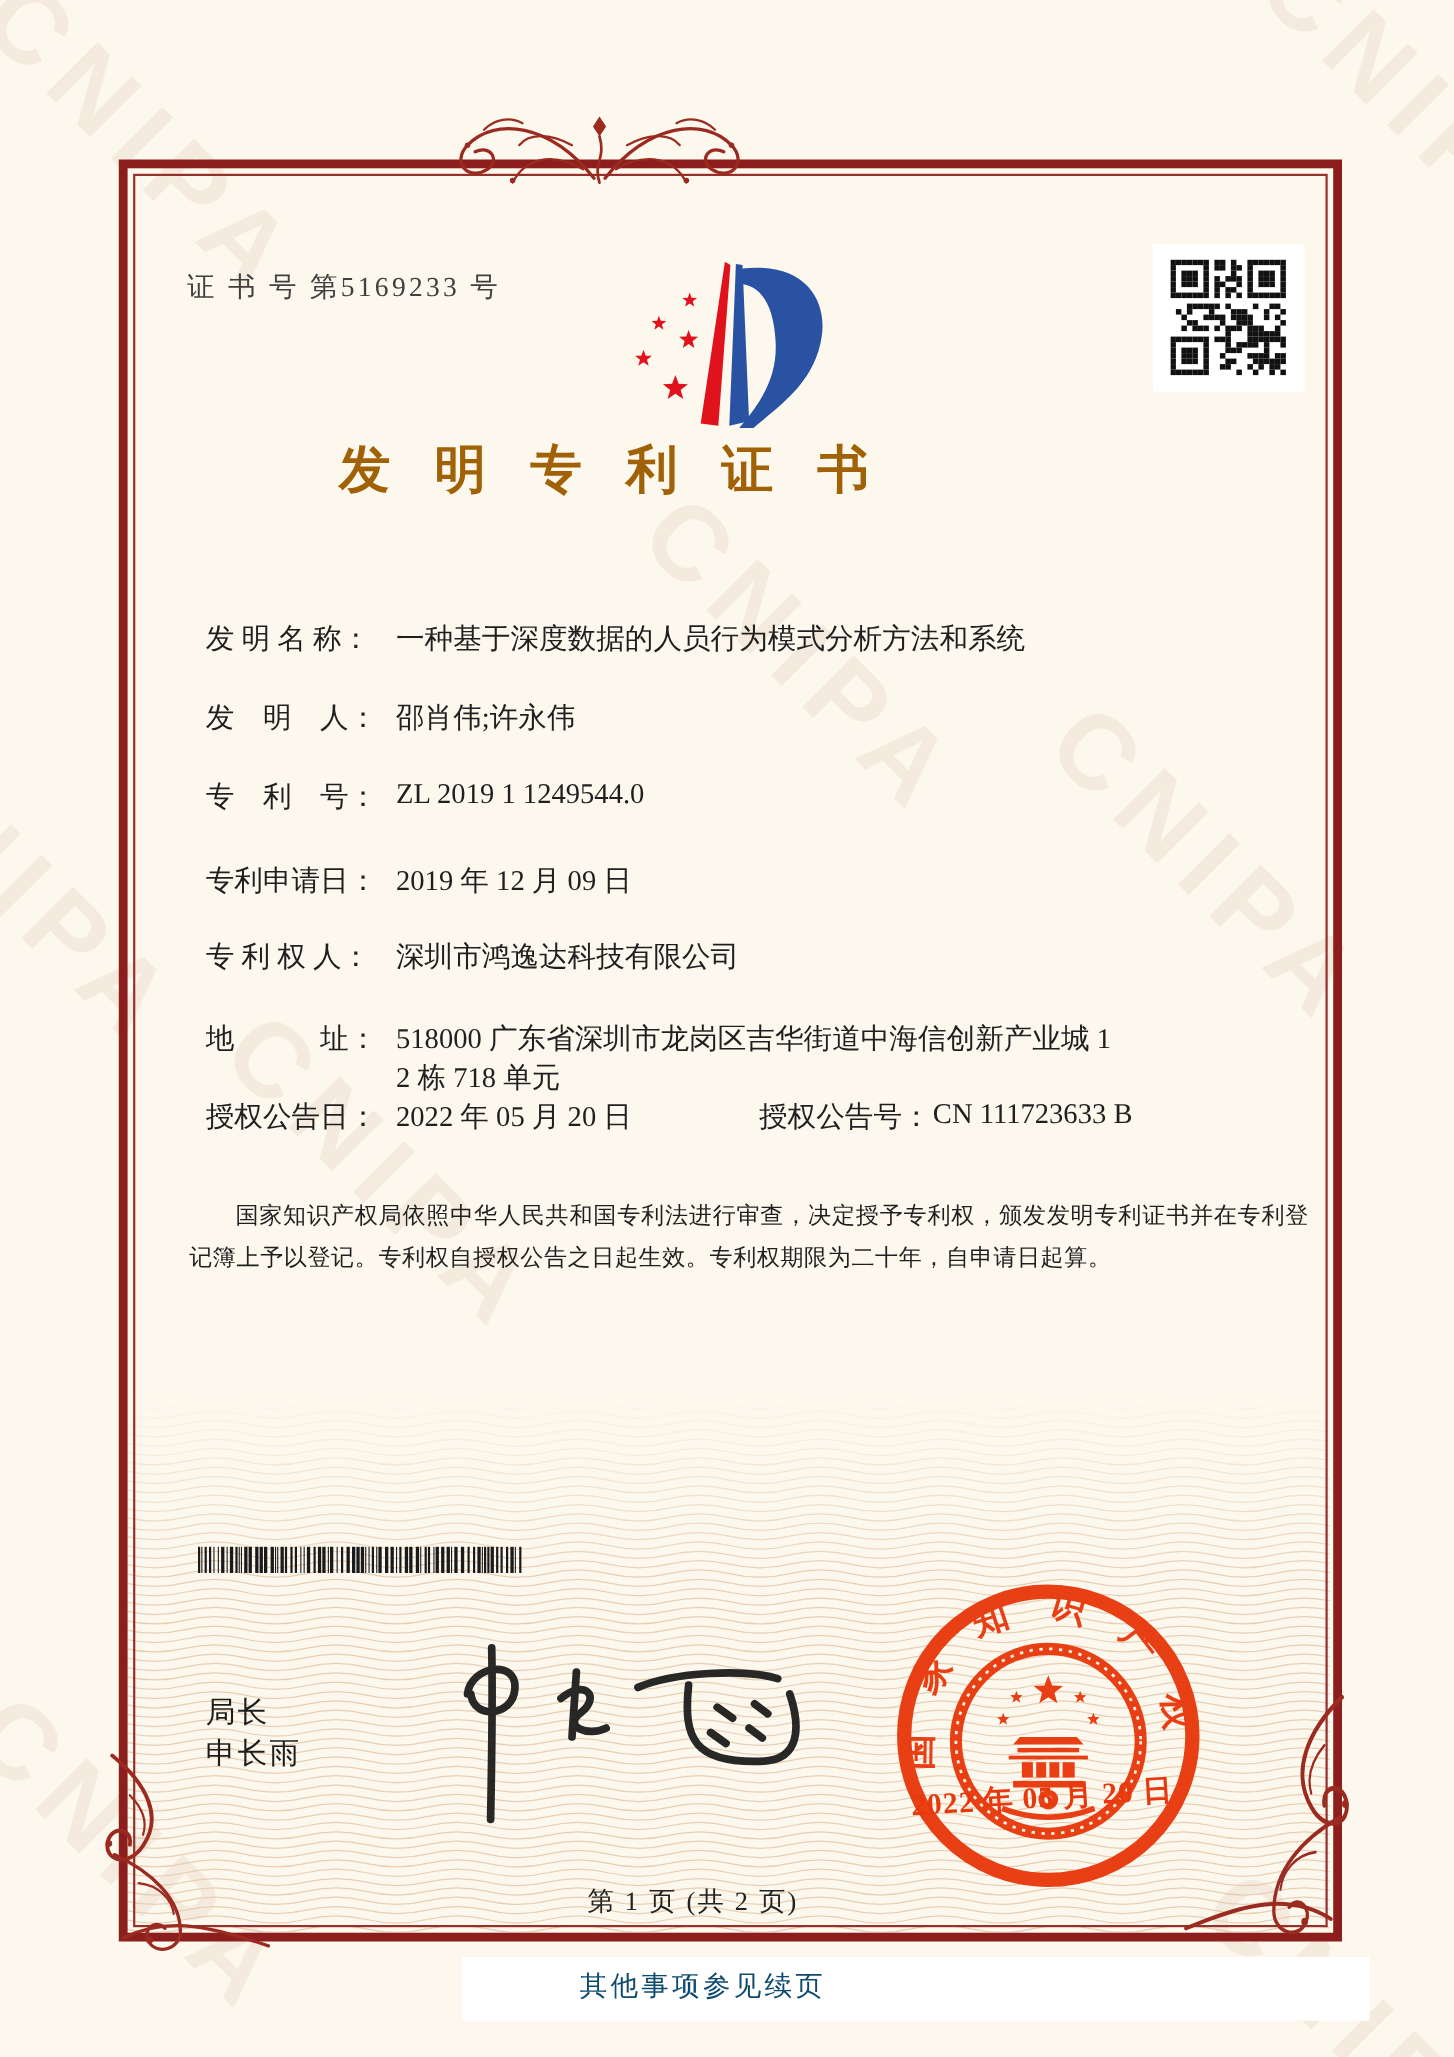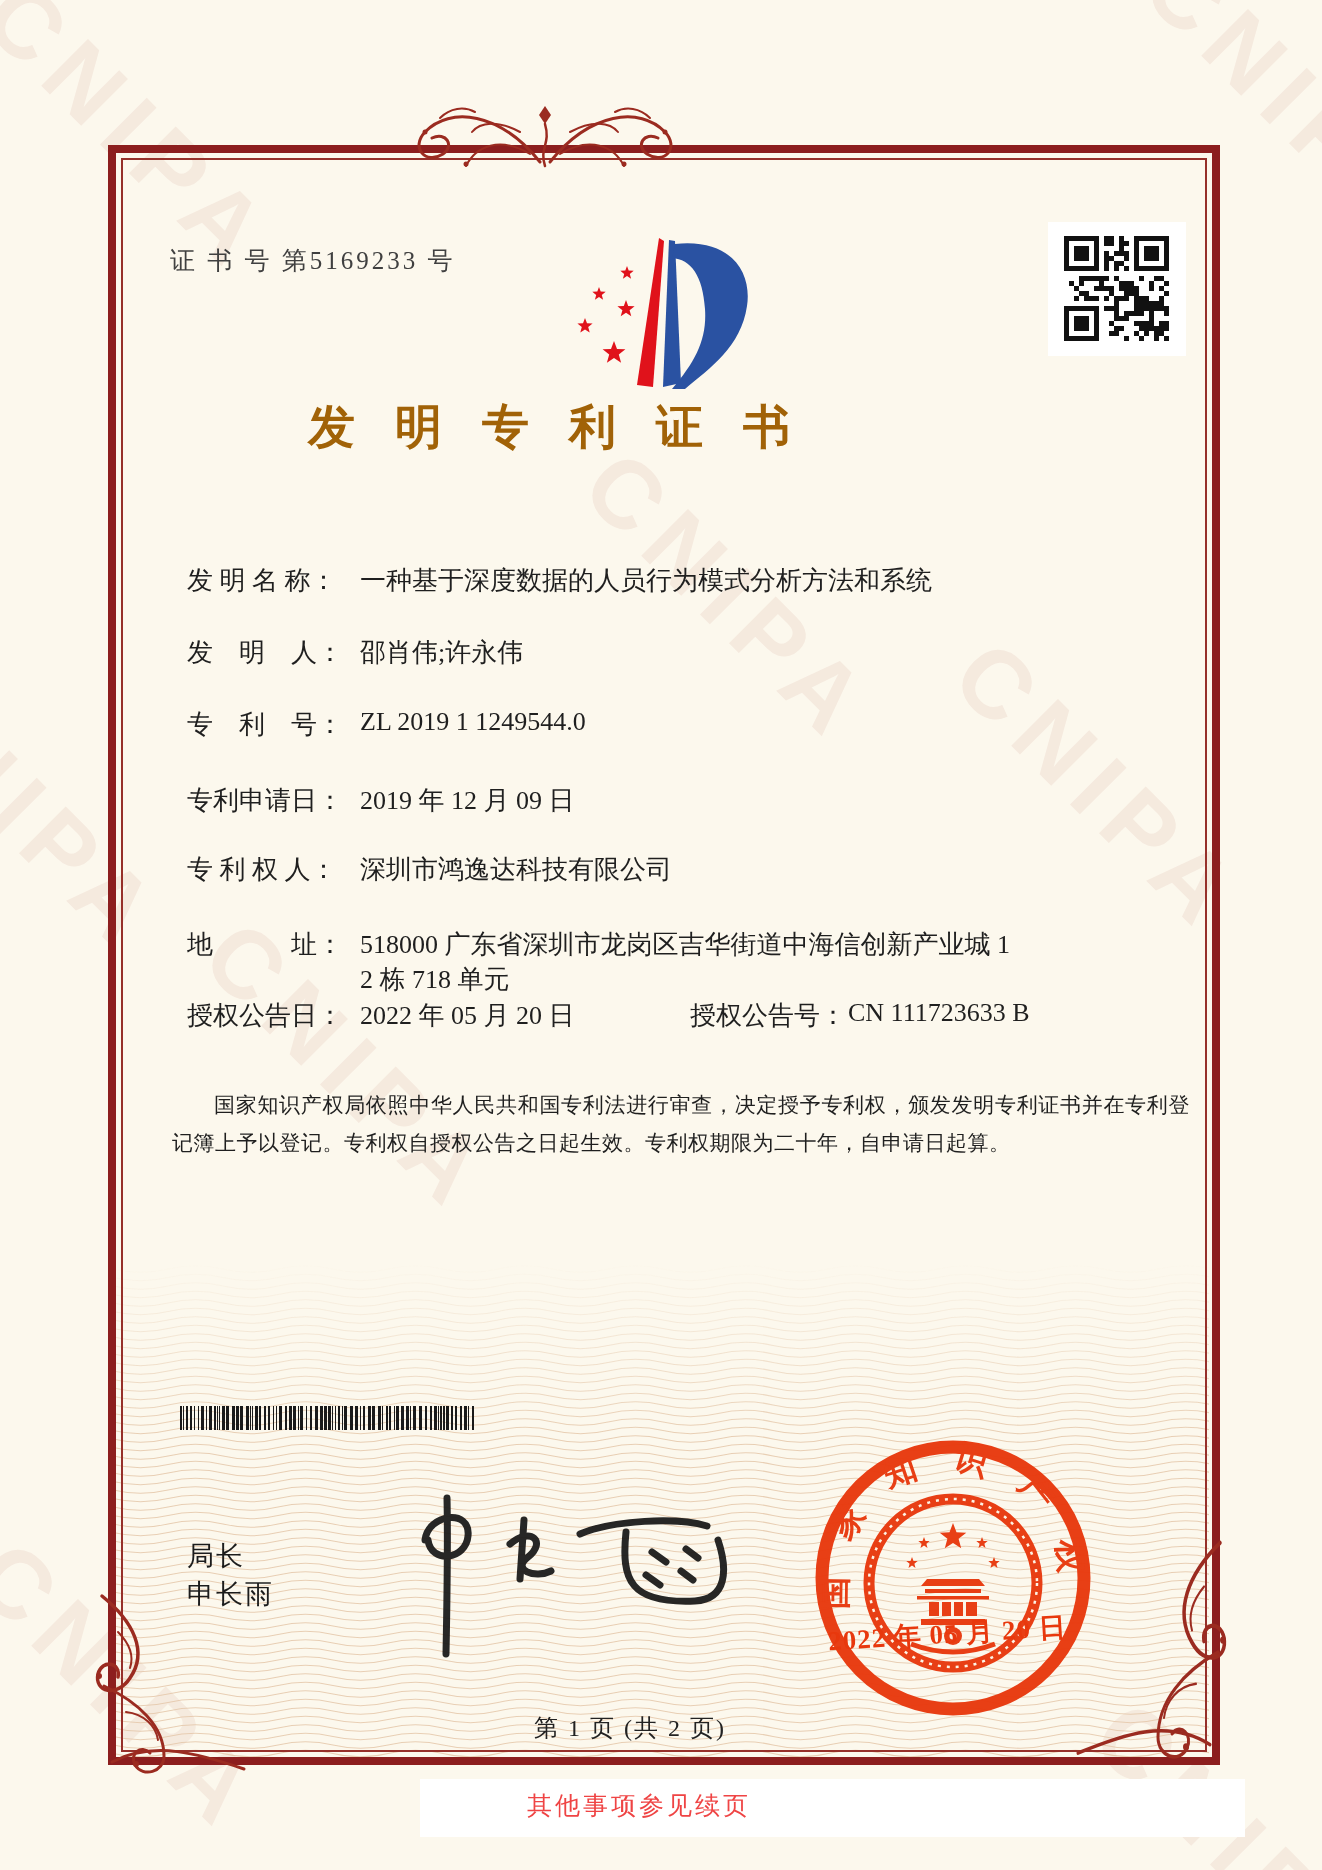--- a/index.html
+++ b/index.html
@@ -54,21 +54,21 @@
     font-weight:500;font-size:27px;color:#1c1c1c;letter-spacing:2px;
   }
   .page-num{
     left:460px;top:1712px;width:340px;text-align:center;font-size:24px;color:#222;
     letter-spacing:2px;
   }
   .footer-strip{
     left:420px;top:1779px;width:825px;height:58px;background:#ffffff;
   }
   .footer-note{
-    left:527px;top:1789px;font-size:25px;letter-spacing:3px;color:#ef4444;
+    left:527px;top:1789px;font-size:25px;letter-spacing:3px;color:#0c4a6e;
   }
   .seal-date{
     left:828px;top:1616px;font-size:27px;color:#e8380d;
     letter-spacing:1px;transform:rotate(-3.5deg);white-space:nowrap;font-weight:600;
   }
   .orn{stroke:#9b2b20;fill:none;stroke-linecap:round;}
 </style>
 </head>
 <body>
 

